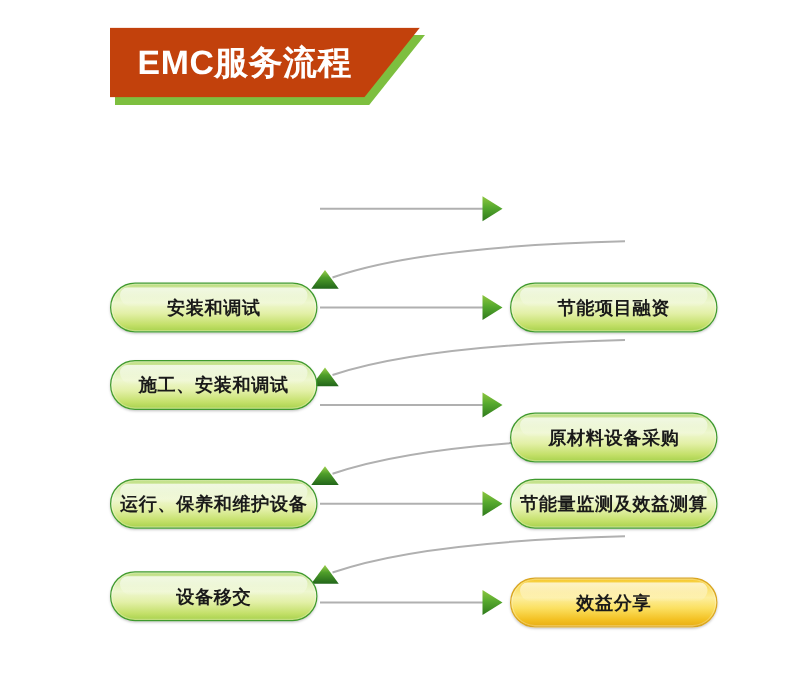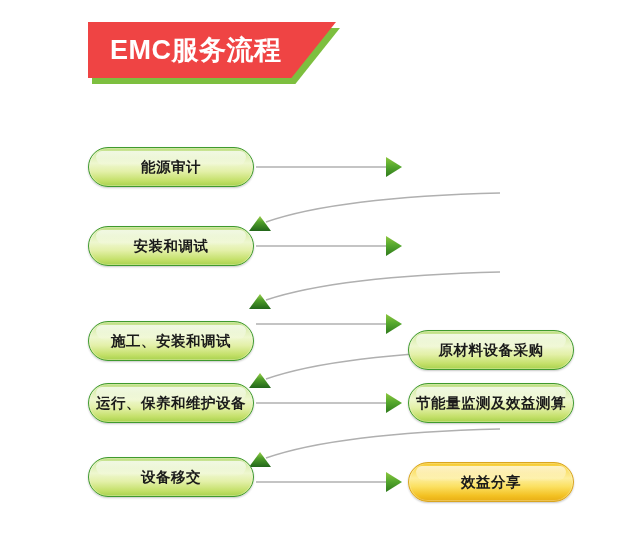--- a/index.html
+++ b/index.html
@@ -23,21 +23,21 @@
     position:absolute;
     left:4px; top:6px;
     width:248px; height:56px;
     background:#7dbf3f;
     clip-path:polygon(0 0, 100% 0, 82% 100%, 0 100%);
   }
   .banner-main{
     position:absolute;
     left:0px; top:0px;
     width:248px; height:56px;
-    background:#ef4444;
+    background:#c2410c;
     clip-path:polygon(0 0, 100% 0, 82% 100%, 0 100%);
     display:flex; align-items:center;
   }
   .banner-title{
     color:#ffffff;
     font-size:27px;
     font-weight:bold;
     letter-spacing:0.5px;
     margin-left:22px;
     white-space:nowrap;
@@ -147,36 +147,36 @@
         <polygon points="249,231 260,216 271,231" fill="url(#arrowGradUp)"></polygon>
         <path d="M 500 272 Q 338 276 266 300" fill="none" stroke="#b0b0b0" stroke-width="1.6"></path>
         <polygon points="249,309 260,294 271,309" fill="url(#arrowGradUp)"></polygon>
         <path d="M 500 350 Q 338 354 266 379" fill="none" stroke="#b0b0b0" stroke-width="1.6"></path>
         <polygon points="249,388 260,373 271,388" fill="url(#arrowGradUp)"></polygon>
         <path d="M 500 429 Q 338 433 266 458" fill="none" stroke="#b0b0b0" stroke-width="1.6"></path>
         <polygon points="249,467 260,452 271,467" fill="url(#arrowGradUp)"></polygon>
       </g>
   </svg>
 
-  <div class="pill" id="pill-l0" style="left: 88px; top: 147px;">
-    <span class="pill-label">能源审计</span>
-  </div>
   <div class="pill" id="pill-l1" style="left: 88px; top: 226px;">
     <span class="pill-label">安装和调试</span>
   </div>
-  <div class="pill" id="pill-l2" style="left: 88px; top: 321px;">
+  <div class="pill" id="pill-l2" style="left: 88px; top: 288px;">
     <span class="pill-label">施工、安装和调试</span>
   </div>
   <div class="pill" id="pill-l3" style="left: 88px; top: 383px;">
     <span class="pill-label">运行、保养和维护设备</span>
   </div>
   <div class="pill" id="pill-l4" style="left: 88px; top: 457px;">
     <span class="pill-label">设备移交</span>
   </div>
 
+  <div class="pill" id="pill-r1" style="left: 408px; top: 226px;">
+    <span class="pill-label">节能项目融资</span>
+  </div>
   <div class="pill" id="pill-r2" style="left: 408px; top: 304px; margin-top: 26px;">
     <span class="pill-label">原材料设备采购</span>
   </div>
   <div class="pill pill-gold" id="pill-r4" style="left: 408px; top: 462px;">
     <span class="pill-label">效益分享</span>
   </div>
   <div class="pill" id="pill-r3" style="left: 408px; top: 383px;">
     <span class="pill-label">节能量监测及效益测算</span>
   </div>
 

